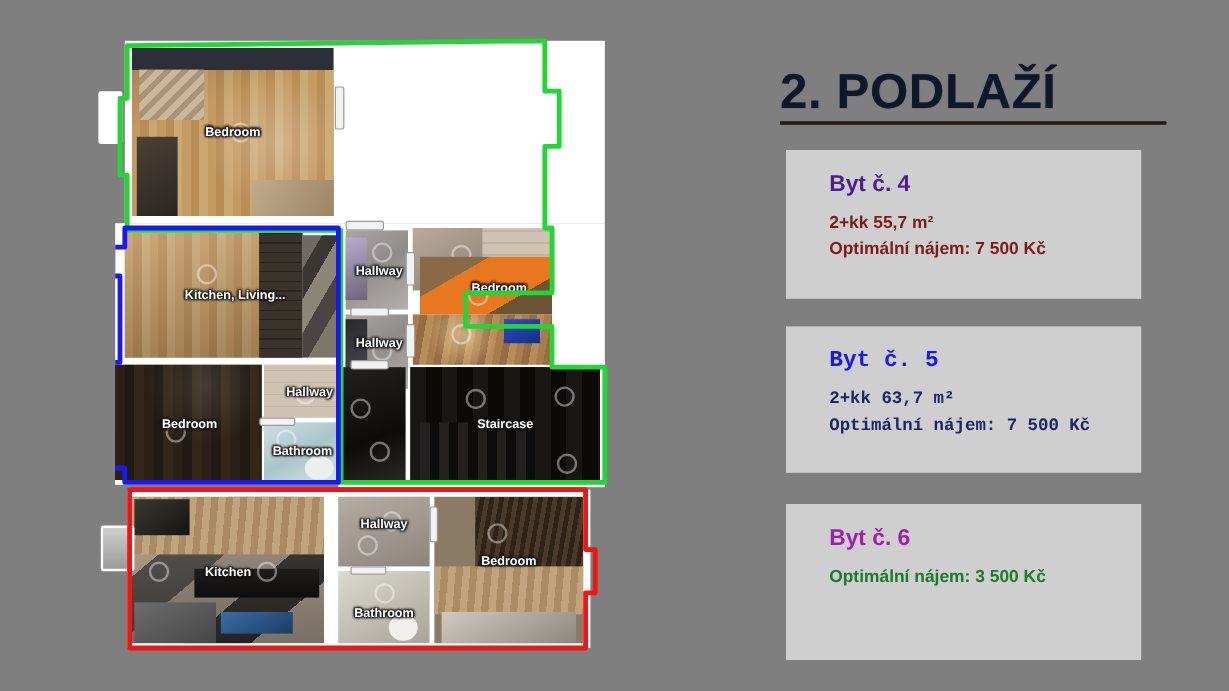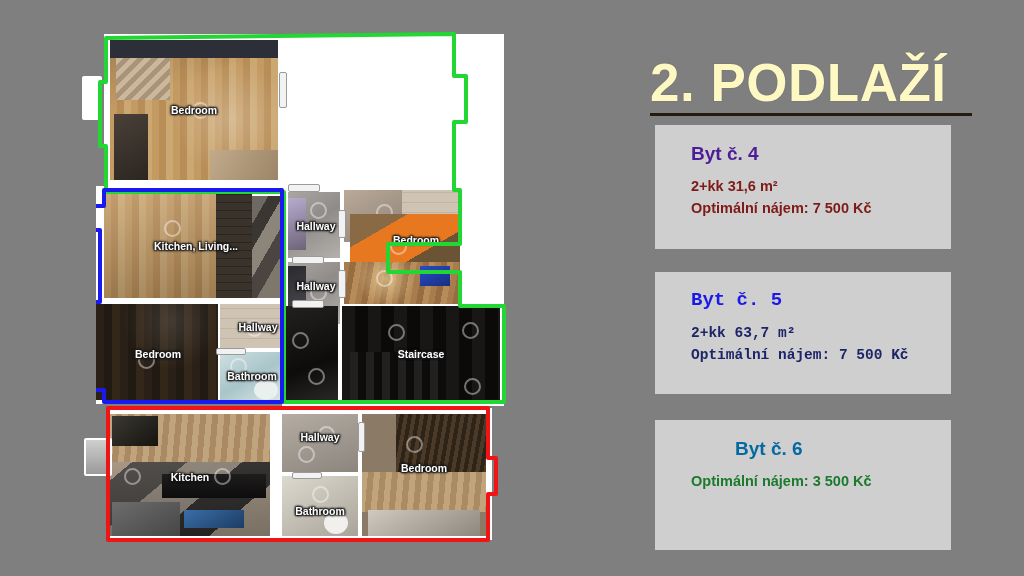--- a/index.html
+++ b/index.html
@@ -20,24 +20,24 @@
     position: absolute;
     left: 645px; top: 40px;
     width: 340px; height: 510px;
   }
   #title-block {
     position: absolute;
     left: 5px; top: 16px;
     width: 325px;
   }
   #page-title {
-    font-size: 53px;
+    font-size: 41px;
     font-weight: bold;
     letter-spacing: 0.5px;
-    color: #fef9c3;
+    color: #0f172a;
     line-height: 1.0;
     white-space: nowrap;
     text-shadow: 0 0 1px rgba(0,0,0,0.4);
   }
   #title-underline {
     margin-top: 4px;
     height: 3px;
     width: 322px;
     background: #231a12;
   }
@@ -328,29 +328,29 @@
 
   <div id="right-panel">
 
     <div id="title-block">
       <div id="page-title">2. PODLAŽÍ</div>
       <div id="title-underline"></div>
     </div>
 
     <div class="info-card" id="card-0">
       <div class="card-heading" style="color:#4c1d95;">Byt č. 4</div>
-      <div class="card-line" style="color:#7e1a18;">2+kk 31,6 m²</div>
+      <div class="card-line" style="color:#7e1a18;">2+kk 55,7 m²</div>
       <div class="card-line" style="color:#7e1a18;">Optimální nájem: 7 500 Kč</div>
     </div>
 
     <div class="info-card" id="card-1">
       <div class="card-heading" style="color:#1a1ae8;">Byt č. 5</div>
       <div class="card-line" style="color:#1d2568;">2+kk 63,7 m²</div>
       <div class="card-line" style="color:#1d2568;">Optimální nájem: 7 500 Kč</div>
     </div>
 
     <div class="info-card" id="card-2">
-      <div class="card-heading" style="color:#0369a1;margin-left:44px;">Byt č. 6</div>
+      <div class="card-heading" style="color:#a21caf;">Byt č. 6</div>
       <div class="card-line" style="color:#1b7a2c;">Optimální nájem: 3 500 Kč</div>
     </div>
 
   </div>
 </div>
 
 </body></html>

